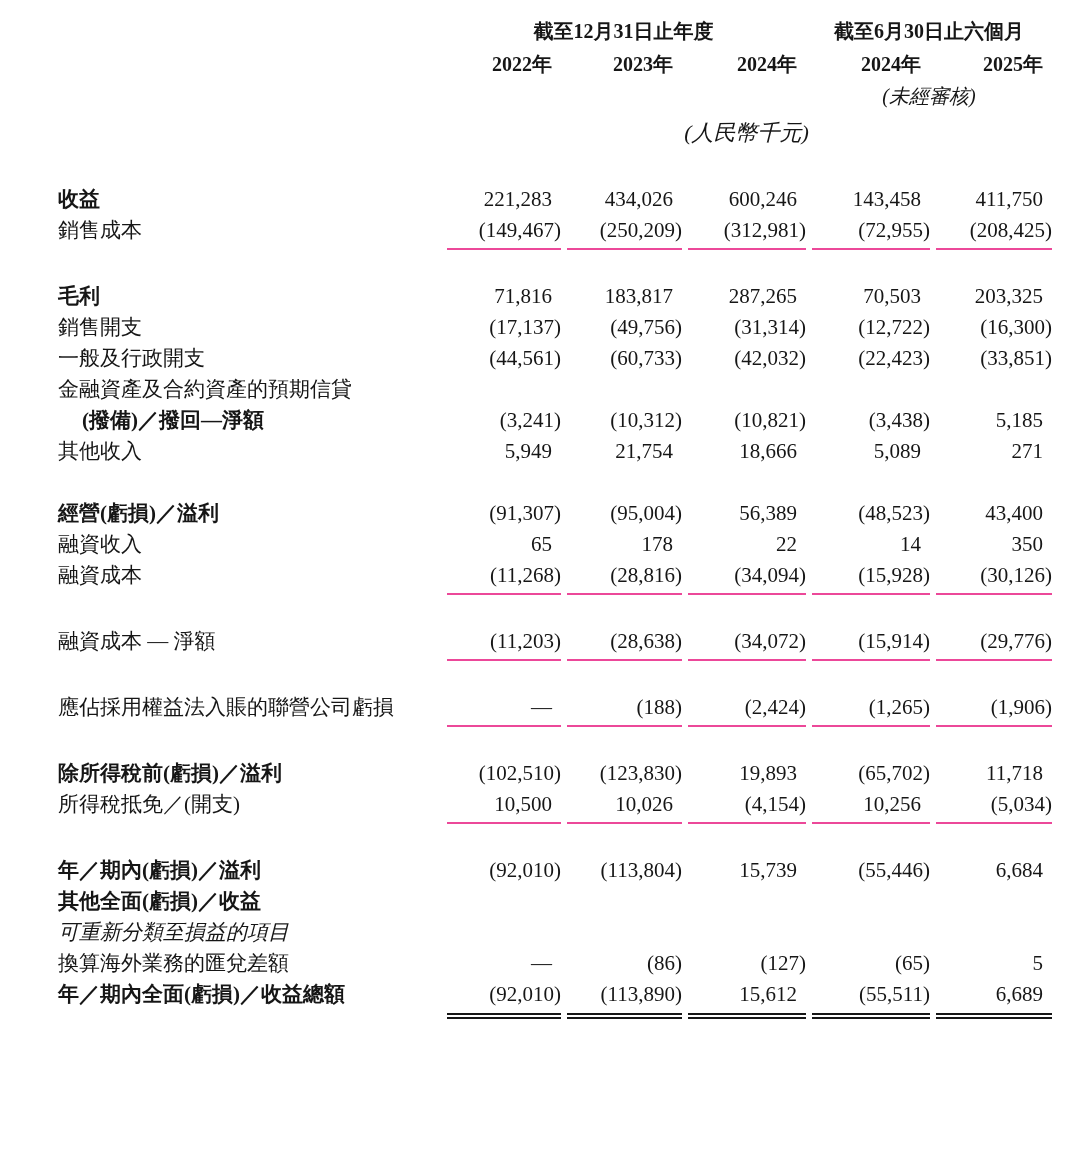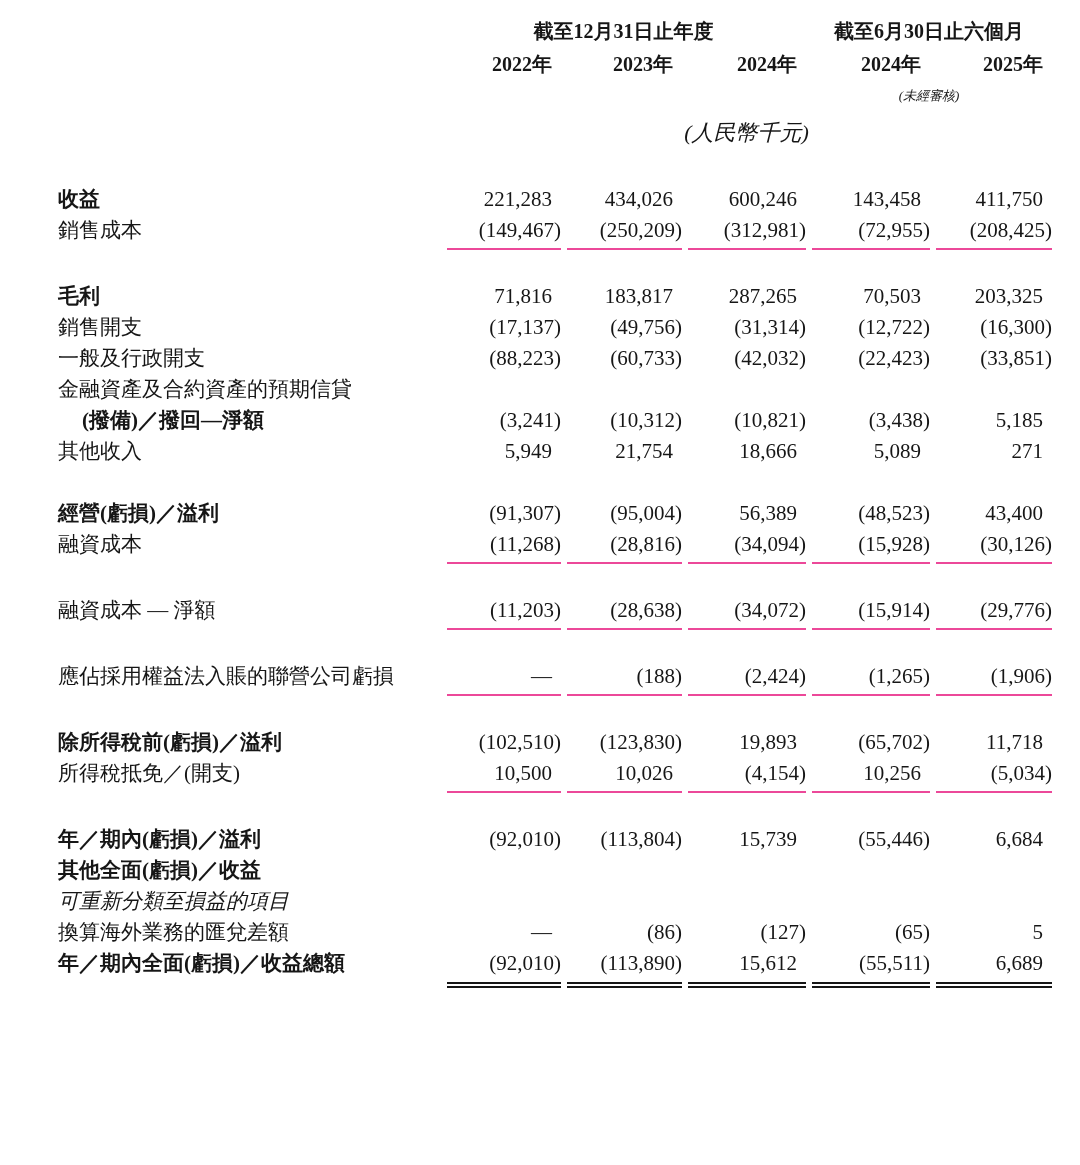--- a/index.html
+++ b/index.html
@@ -40,21 +40,21 @@
     padding-bottom: 2px;
   }
   
   .row.ru2 .cell.num.hasval {
     border-bottom: 6px double #161616;
     padding-bottom: 3px;
   }
   
   .hrow1 { height: 30px; line-height: 30px; font-size: 20px; font-weight: bold; }
   .hrow2 { height: 34px; line-height: 34px; font-size: 20px; font-weight: bold; }
-  .hrow3 { height: 30px; line-height: 30px; font-size: 13px; font-style: italic; }
+  .hrow3 { height: 30px; line-height: 30px; font-size: 20px; font-style: italic; }
   .hrow4 { height: 30px; line-height: 34px; font-size: 22px; font-style: italic; padding-top: 4px; }
   .span3 { grid-column: 2 / span 3; text-align: center; }
   .span2 { grid-column: 5 / span 2; text-align: center; }
   .span5 { grid-column: 2 / span 5; text-align: center; }
   .header-gap { height: 37px; }
 </style>
 </head>
 <body>
 
 <div class="doc">
@@ -116,21 +116,21 @@
       <div class="row">
         <div class="cell label">銷售開支</div>
         <div class="cell num hasval">(17,137)</div>
         <div class="cell num hasval">(49,756)</div>
         <div class="cell num hasval">(31,314)</div>
         <div class="cell num hasval">(12,722)</div>
         <div class="cell num hasval">(16,300)</div>
       </div>
       <div class="row">
         <div class="cell label">一般及行政開支</div>
-        <div class="cell num hasval">(88,223)</div>
+        <div class="cell num hasval">(44,561)</div>
         <div class="cell num hasval">(60,733)</div>
         <div class="cell num hasval">(42,032)</div>
         <div class="cell num hasval">(22,423)</div>
         <div class="cell num hasval">(33,851)</div>
       </div>
       <div class="row">
         <div class="cell label">金融資產及合約資產的預期信貸</div>
         <div class="cell num"></div>
         <div class="cell num"></div>
         <div class="cell num"></div>
@@ -154,20 +154,28 @@
         <div class="cell num hasval np">271</div>
       </div>
       <div class="row spacer"></div>
       <div class="row bold">
         <div class="cell label">經營(虧損)／溢利</div>
         <div class="cell num hasval">(91,307)</div>
         <div class="cell num hasval">(95,004)</div>
         <div class="cell num hasval np">56,389</div>
         <div class="cell num hasval">(48,523)</div>
         <div class="cell num hasval np">43,400</div>
+      </div>
+      <div class="row">
+        <div class="cell label">融資收入</div>
+        <div class="cell num hasval np">65</div>
+        <div class="cell num hasval np">178</div>
+        <div class="cell num hasval np">22</div>
+        <div class="cell num hasval np">14</div>
+        <div class="cell num hasval np">350</div>
       </div>
       <div class="row ru">
         <div class="cell label">融資成本</div>
         <div class="cell num hasval">(11,268)</div>
         <div class="cell num hasval">(28,816)</div>
         <div class="cell num hasval">(34,094)</div>
         <div class="cell num hasval">(15,928)</div>
         <div class="cell num hasval">(30,126)</div>
       </div>
       <div class="row spacer"></div>

